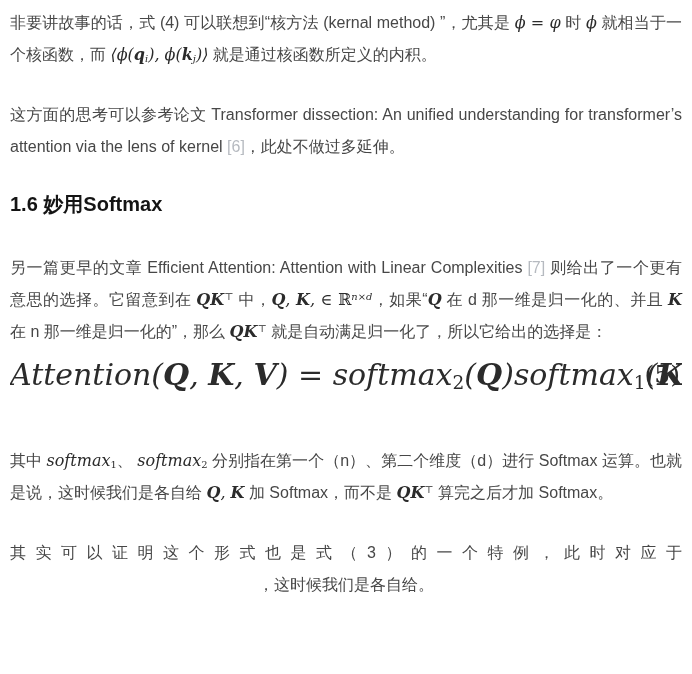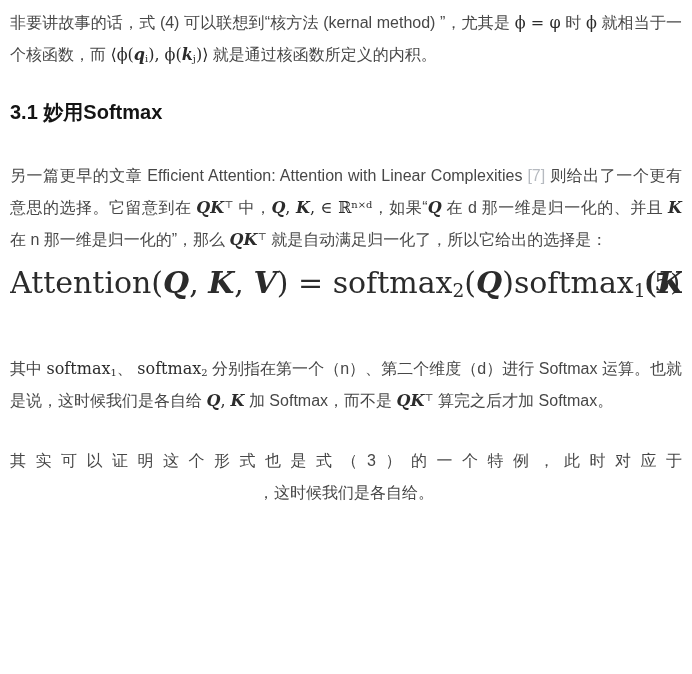--- a/index.html
+++ b/index.html
@@ -46,38 +46,39 @@
   .eqnum{
     position:absolute;
     right:2px;
     top:0;
     font-family:"DejaVu Serif","Liberation Serif",serif;
     font-size:25px;
     color:#2b2b2b;
   }
   
   .seg-t{}
-  .seg-m{font-family:"DejaVu Serif","Liberation Serif",serif;color:#2b2b2b;}
+  .seg-m{font-family:"DejaVu Serif","Liberation Serif",serif;font-style:italic;color:#2b2b2b;}
   .seg-b{font-family:"DejaVu Serif","Liberation Serif",serif;font-style:italic;font-weight:bold;color:#2b2b2b;}
   .seg-r{font-family:"DejaVu Serif","Liberation Serif",serif;font-style:normal;color:#2b2b2b;}
   .seg-sub{font-size:0.62em;vertical-align:-0.2em;line-height:0;}
   .seg-sup{font-size:0.62em;vertical-align:0.55em;line-height:0;}
   .seg-c{color:var(--cite);cursor:pointer;}
   .line-justify{text-align:justify;text-align-last:justify;}
   .line-center{text-align:center;text-align-last:center;}
 </style>
 </head>
 <body>
 
 <div>
 
   <p class="para"><span class="seg-t">非要讲故事的话，式 (4) 可以联想到“核方法 (kernal method) ”，尤其是 </span><span class="seg-m">ϕ = φ</span><span class="seg-t"> 时 </span><span class="seg-m">ϕ</span><span class="seg-t"> 就相当于一个核函数，而 </span><span class="seg-m">⟨ϕ(</span><span class="seg-b">q</span><span class="seg-m seg-sub">i</span><span class="seg-m">), ϕ(</span><span class="seg-b">k</span><span class="seg-m seg-sub">j</span><span class="seg-m">)⟩</span><span class="seg-t"> 就是通过核函数所定义的内积。</span></p>
 
+  <p class="para"><span class="seg-t">这方面的思考可以参考论文 Transformer dissection: An unified understanding for transformer’s attention via the lens of kernel </span><span class="seg-c">[6]</span><span class="seg-t">，此处不做过多延伸。</span></p>
 
-  <h2 class="heading">3.1 妙用Softmax</h2>
+  <h2 class="heading">1.6 妙用Softmax</h2>
 
   <p class="para tight"><span class="seg-t">另一篇更早的文章 Efficient Attention: Attention with Linear Complexities </span><span class="seg-c">[7]</span><span class="seg-t"> 则给出了一个更有意思的选择。它留意到在 </span><span class="seg-b">QK</span><span class="seg-r seg-sup">⊤</span><span class="seg-t"> 中，</span><span class="seg-b">Q</span><span class="seg-m">, </span><span class="seg-b">K</span><span class="seg-m">, ∈ </span><span class="seg-r">ℝ</span><span class="seg-m seg-sup">n×d</span><span class="seg-t">，如果“</span><span class="seg-b">Q</span><span class="seg-t"> 在 d 那一维是归一化的、并且 </span><span class="seg-b">K</span><span class="seg-t"> 在 n 那一维是归一化的”，那么 </span><span class="seg-b">QK</span><span class="seg-r seg-sup">⊤</span><span class="seg-t"> 就是自动满足归一化了，所以它给出的选择是：</span></p>
 
   <div class="formula-row">
     <span class="formula"><span class="seg-m">Attention(</span><span class="seg-b">Q</span><span class="seg-m">, </span><span class="seg-b">K</span><span class="seg-m">, </span><span class="seg-b">V</span><span class="seg-m">) = softmax</span><span class="seg-r seg-sub">2</span><span class="seg-m">(</span><span class="seg-b">Q</span><span class="seg-m">)softmax</span><span class="seg-r seg-sub">1</span><span class="seg-m">(</span><span class="seg-b">K</span><span class="seg-m">)</span><span class="seg-r seg-sup">⊤</span><span class="seg-b">V</span></span>
     <span class="eqnum">(5)</span>
   </div>
 
   <p class="para"><span class="seg-t">其中 </span><span class="seg-m">softmax</span><span class="seg-r seg-sub">1</span><span class="seg-t">、 </span><span class="seg-m">softmax</span><span class="seg-r seg-sub">2</span><span class="seg-t"> 分别指在第一个（n）、第二个维度（d）进行 Softmax 运算。也就是说，这时候我们是各自给 </span><span class="seg-b">Q</span><span class="seg-m">, </span><span class="seg-b">K</span><span class="seg-t"> 加 Softmax，而不是 </span><span class="seg-b">QK</span><span class="seg-r seg-sup">⊤</span><span class="seg-t"> 算完之后才加 Softmax。</span></p>
 

